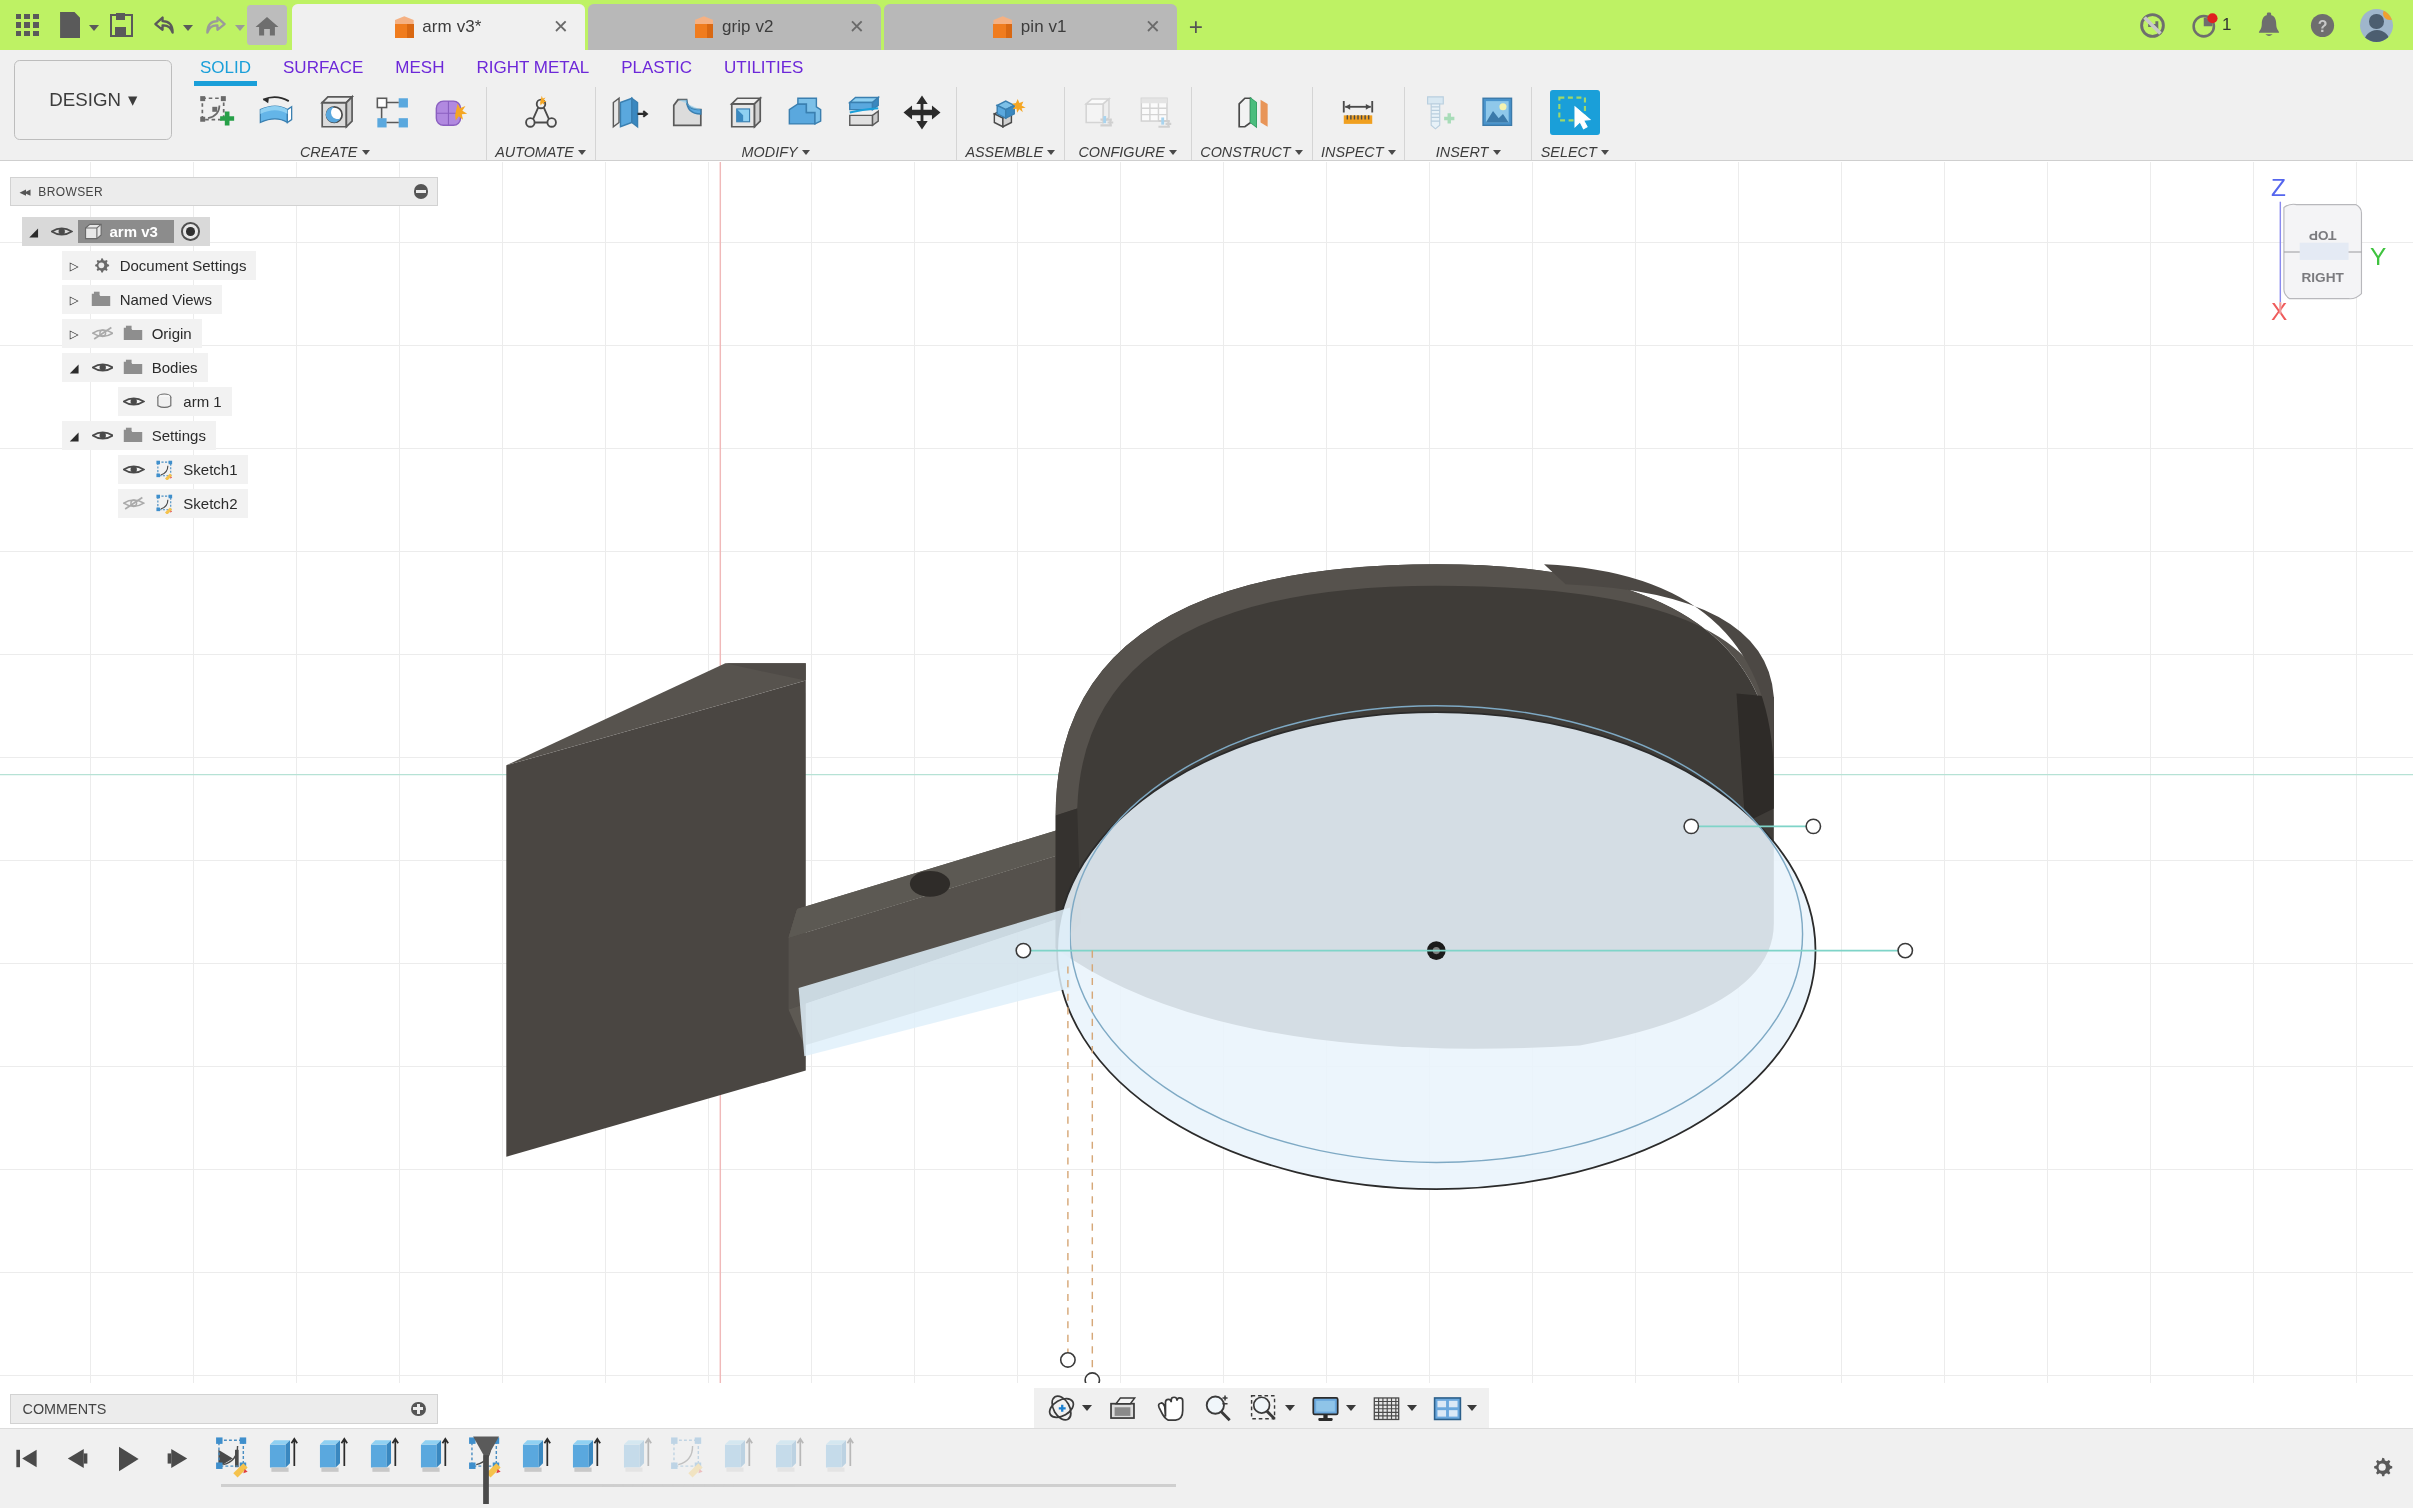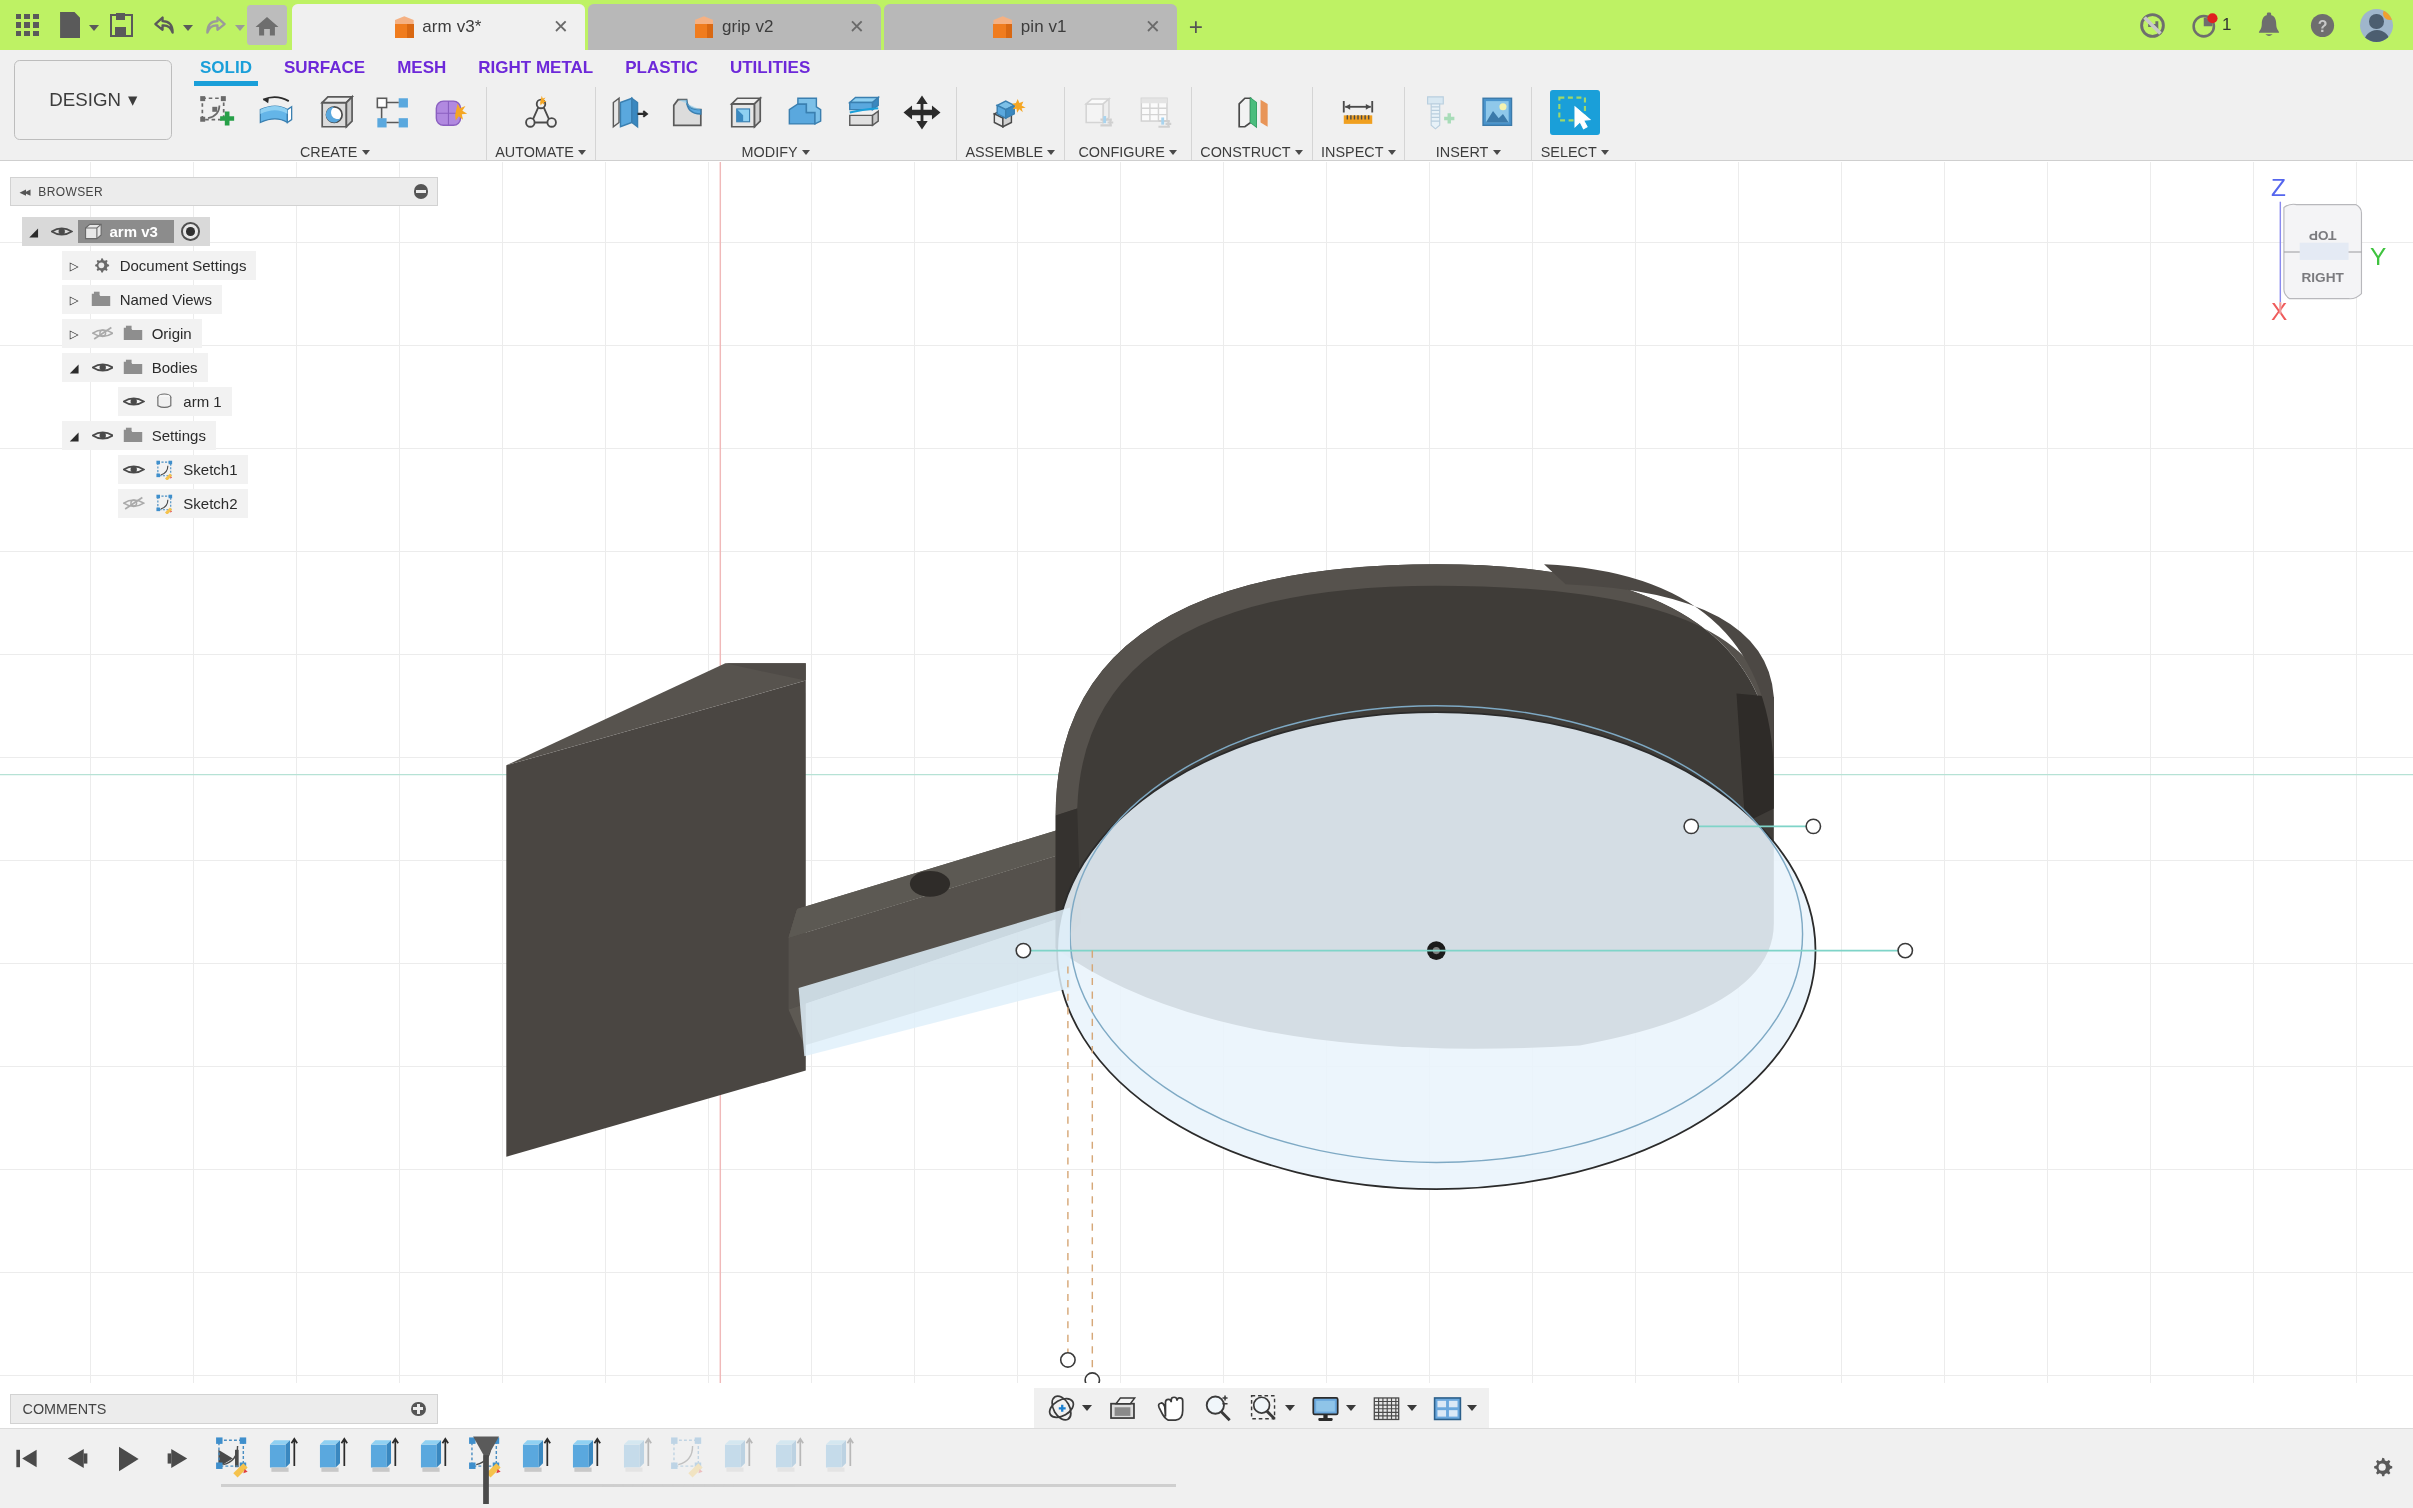--- a/index.html
+++ b/index.html
@@ -81,32 +81,32 @@
   #ribbon {
     position: absolute; left: 0; top: 50px; width: 2413px; height: 111px;
     background: #f0f0f0; border-bottom: 0.7px solid #cfcfcf;
   }
   #design-btn {
     position: absolute; left: 14.4px; top: 10px; width: 158px; height: 80px;
     border: 0.7px solid #bdbdbd; border-radius: 5.7px; background: #f0f0f0;
     display: flex; align-items: center; justify-content: center;
     font-size: 18.7px; color: #3c3c3c;
   }
-  #ribbon-tabs { position: absolute; left: 184px; top: 0; height: 36px; display: flex; align-items: center; font-weight: bold; }
+  #ribbon-tabs { position: absolute; left: 184px; top: 0; height: 36px; display: flex; align-items: center; }
   .rtab { font-size: 17px; color: #6d28d9; padding: 0 16px; height: 36px; display:flex; align-items:center; position: relative; }
   .rtab.active { color: #1a9fd9; }
   .rtab.active::after { content:""; position:absolute; left:10px; right:10px; bottom: 0; height: 5px; background: #1a9fd9; }
 
   #panels { position: absolute; left: 184px; top: 37px; right: 0; height: 73px; display: flex; align-items: flex-start; }
   .panel { display: flex; flex-direction: column; align-items: center; position: relative; padding: 0 8.6px; height: 73px; justify-content: space-between; }
   .panel + .panel { border-left: 0.7px solid #d5d5d5; align-items: center; }
   .panel-icons { display: flex; align-items: center; gap: 8.6px; padding-top: 2.9px; }
   .pbtn { width: 50px; height: 45px; display:flex; align-items:center; justify-content:center; border-radius: 2.9px; }
   .pbtn.sel { background: #1a9fd9; }
-  .panel-label { font-size: 14.4px; color: #3c3c3c; display: flex; align-items: center; gap: 4.3px; padding-bottom: 0; white-space: nowrap; }
+  .panel-label { font-size: 14.4px; color: #3c3c3c; display: flex; align-items: center; gap: 4.3px; padding-bottom: 0; white-space: nowrap; font-style: italic; }
   .lbl-caret { width: 0;height:0;border-left:4.3px solid transparent;border-right:4.3px solid transparent;border-top:5.7px solid #4a4a4a; }
   .mini-ico { width: 40px; height: 37px; }
 
   
   #browser {
     position: absolute; left: 10px; top: 177px; width: 428px;
     background: transparent; font-size: 15px; color: #2b2b2b; z-index: 5;
   }
   #browser-header {
     height: 29px; background: #ececec; border: 0.7px solid #d2d2d2;

